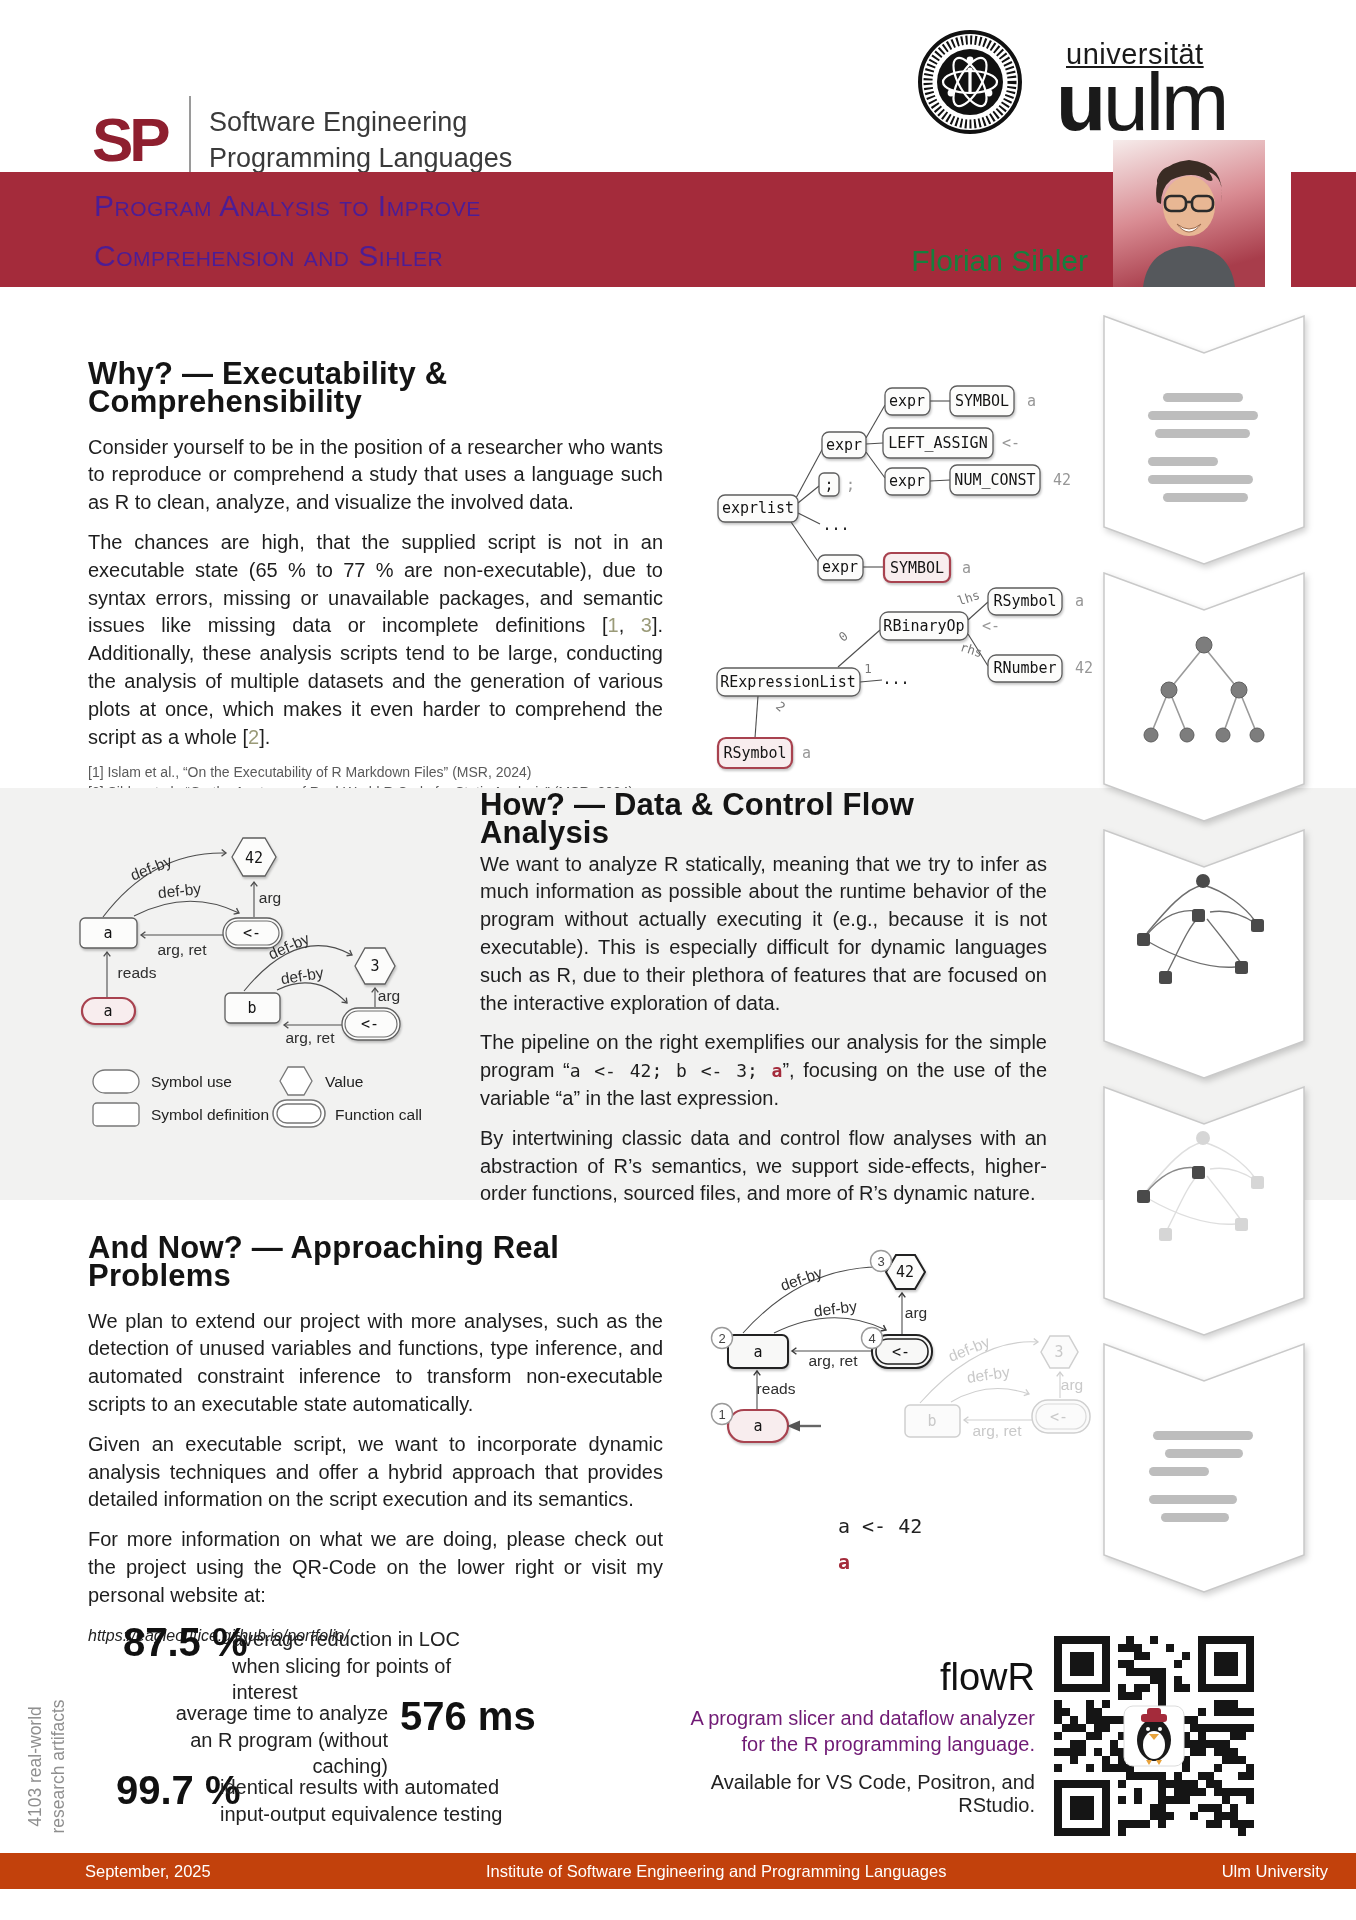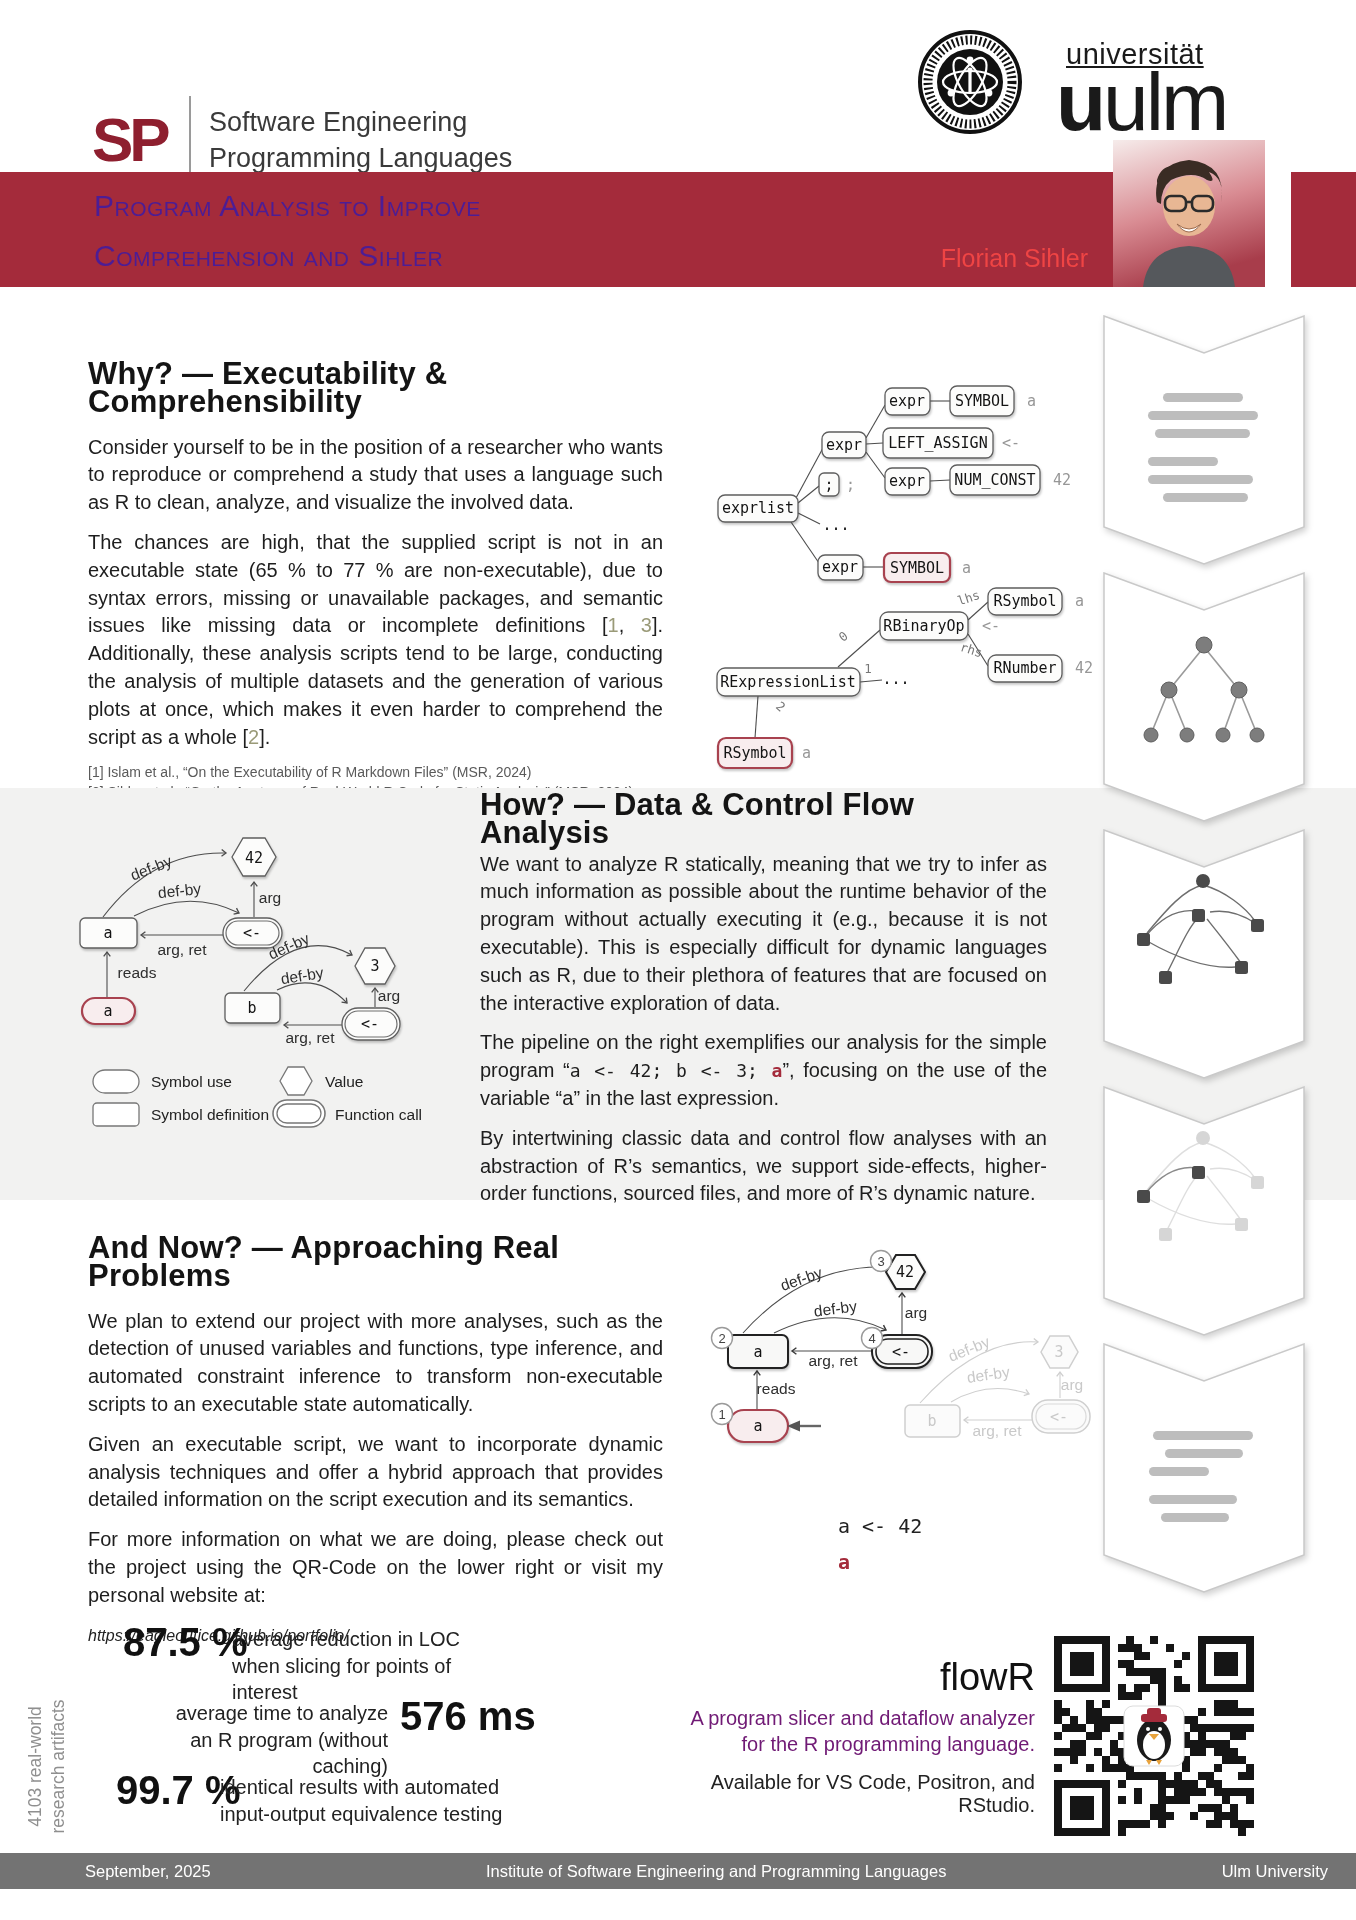--- a/index.html
+++ b/index.html
@@ -13,21 +13,21 @@
   .group-name{left:209px;top:104px;font-size:27px;color:#3a3a3a;line-height:36px;}
   .uni-logo{left:1056px;top:38px;color:#1a1a1a;}
   .uni-word{font-size:29px;margin-left:10px;letter-spacing:0.5px;text-decoration:underline;}
   .uni-mark{font-size:82px;line-height:70px;letter-spacing:-3px;margin-top:-4px;}
   .uni-mark b{font-weight:800;}
 
   
   .banner{left:0;top:172px;width:1356px;height:115px;background:#A42B3B;}
   .poster-title{left:94px;top:181px;width:860px;color:#4c1d95;font-variant:small-caps;
       font-weight:400;font-size:30px;line-height:50px;letter-spacing:0.5px;}
-  .author{left:850px;top:244px;width:238px;text-align:right;color:#ef4444;font-size:25px;}
+  .author{left:850px;top:244px;width:238px;text-align:right;color:#15803d;font-size:30px;}
   .photo{left:1113px;top:140px;}
   .photo-gap{left:1265px;top:172px;width:26px;height:115px;background:#fff;}
 
   
   .gray-band{left:0;top:788px;width:1356px;height:412px;background:#F2F2F1;}
   .sec-heading{font-size:31px;font-weight:800;color:#141414;letter-spacing:0.2px;}
   .col{line-height:27.8px;}
   .col p{margin:0 0 12px 0;font-size:20px;text-align:justify;color:#1e1e1e;}
   .why-col{left:88px;top:360px;width:575px;}
   .why-col .sec-heading{margin-bottom:18px;}
@@ -70,21 +70,21 @@
   .side-note{left:24px;top:1884px;width:235px;transform:rotate(-90deg);transform-origin:0 0;
       font-size:17.5px;line-height:23px;color:#8f8f8f;text-align:center;}
   .flowr{left:633px;top:1656px;width:402px;text-align:right;}
   .flowr-title{font-size:38px;font-weight:400;color:#111;margin-bottom:6px;}
   .flowr-desc{font-size:20px;line-height:26px;color:#701a75;}
   .flowr-avail{font-size:20px;color:#222;margin-top:14px;}
   .slice-code{font-family:"DejaVu Sans Mono","Liberation Mono",monospace;font-size:20px;color:#222;}
   .slice-code.red{color:#A42B3B;font-weight:bold;}
 
   
-  .footer{left:0;top:1853px;width:1356px;height:36px;background:#737373;color:#fff;
+  .footer{left:0;top:1853px;width:1356px;height:36px;background:#c2410c;color:#fff;
       display:flex;justify-content:space-between;align-items:center;
       padding:0 28px 0 85px;box-sizing:border-box;font-size:16.5px;}
 </style>
 </head>
 <body>
 
 <div class="abs sp-logo">SP</div>
 <div class="abs hdr-divider"></div>
 <div class="abs group-name">
   <div>Software Engineering</div>

